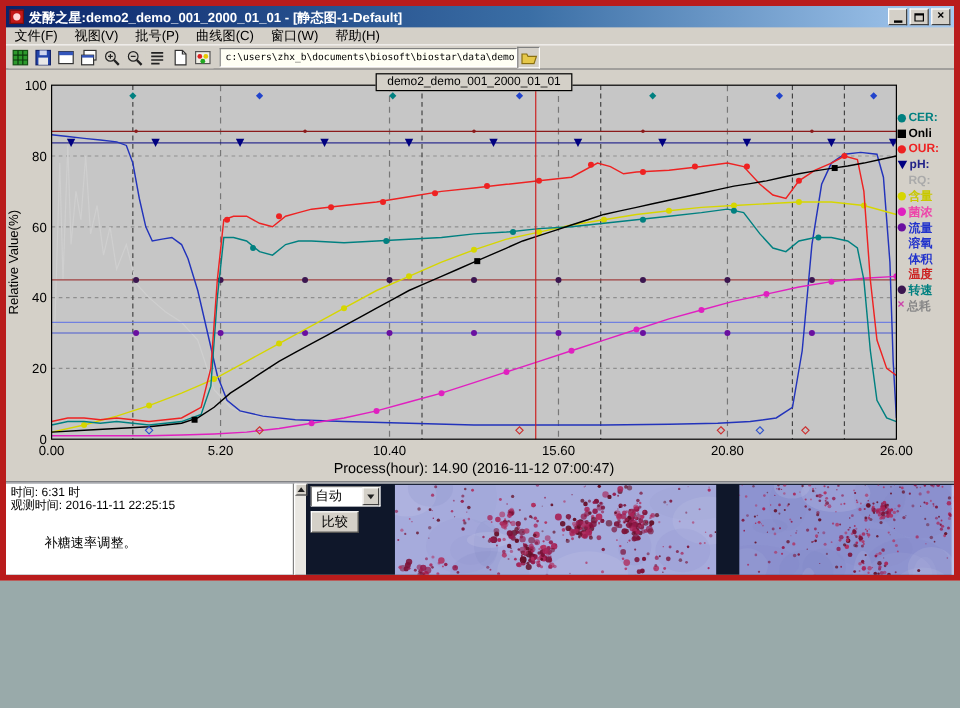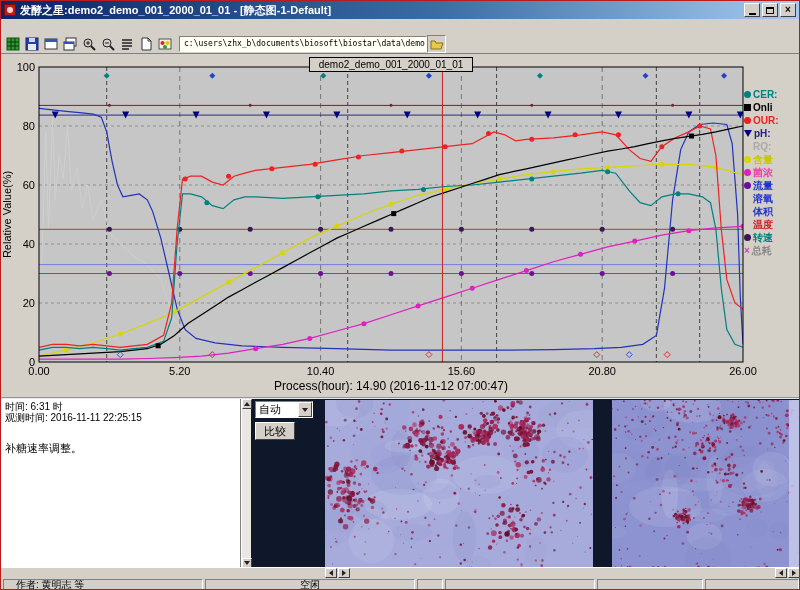--- a/index.html
+++ b/index.html
@@ -1,18 +1,18 @@
 <!DOCTYPE html>
 <html><head>
 <meta charset="utf-8">
 <style>
   html,body{margin:0;padding:0;background:#9aa;}
   *{box-sizing:border-box;}
-  .window{position:relative;width:800px;height:590px;background:#d4d0c8;
-    font-family:"Liberation Sans",sans-serif;overflow:hidden;border:1px solid #b91c1c;}
+  .window{position:relative;width:800px;height:484px;background:#d4d0c8;
+    font-family:"Liberation Sans",sans-serif;overflow:hidden;border:5px solid #b91c1c;}
   
   .titlebar{position:absolute;left:0;top:0;width:100%;height:18px;
     background:linear-gradient(90deg,#0a246a,#3a6ea5 55%,#a6caf0);
     display:flex;align-items:center;padding:0 3px;color:#fff;font-size:11px;font-weight:bold;}
   .app-icon{width:12px;height:12px;background:#c21818;border:1px solid #7a0d0d;margin-right:4px;flex:none;
     display:flex;align-items:center;justify-content:center;}
   .app-icon span{width:6px;height:6px;background:#ffd8d8;border-radius:50%;}
   .title-text{flex:1;white-space:nowrap;overflow:hidden;}
   .win-btn{width:16px;height:14px;background:#d4d0c8;border:1px solid;border-color:#fff #404040 #404040 #fff;
     margin-left:2px;display:flex;align-items:center;justify-content:center;font-size:10px;color:#000;line-height:1;}
@@ -39,21 +39,21 @@
   .mk-circle{width:7px;height:7px;border-radius:50%;}
   .mk-square{width:7px;height:7px;}
   .mk-tri{width:0;height:0;border-left:4px solid transparent;border-right:4px solid transparent;border-top:7px solid #000080;}
   .mk-x{font-size:10px;font-weight:bold;line-height:7px;}
   svg text{font-family:"Liberation Sans",sans-serif;fill:#000;}
   
   .bottom{position:absolute;left:0;top:396px;width:800px;height:170px;background:#0f172a;border-top:2px groove #e8e8e8;}
   .notes{position:absolute;left:0;top:0;width:240px;height:170px;background:#fff;
     border-right:1px solid #808080;font-size:10px;padding:2px 4px;color:#000;}
   .notes .nline{height:11px;line-height:11px;white-space:nowrap;}
-  .note-text{margin-top:18px;font-size:11px;}
+  .note-text{margin-top:18px;font-size:11px;margin-left:28px;}
   .vscroll{position:absolute;left:240px;top:0;width:10px;height:170px;background:#e9e7e2;border-left:1px solid #fff;}
   .sbtn{width:10px;height:10px;background:#d4d0c8;border:1px solid;border-color:#fff #404040 #404040 #fff;
     display:flex;align-items:center;justify-content:center;}
   .vscroll .sbtn{position:absolute;left:0;}
   .tri{width:0;height:0;}
   .tri-up{border-left:3px solid transparent;border-right:3px solid transparent;border-bottom:4px solid #222;}
   .tri-down{border-left:3px solid transparent;border-right:3px solid transparent;border-top:4px solid #222;}
   .tri-left{border-top:3px solid transparent;border-bottom:3px solid transparent;border-right:4px solid #222;}
   .tri-right{border-top:3px solid transparent;border-bottom:3px solid transparent;border-left:4px solid #222;}
   .combo{position:absolute;left:254px;top:2px;width:58px;height:17px;background:#fff;
@@ -85,20 +85,28 @@
     <div class="title-text">发酵之星:demo2_demo_001_2000_01_01 - [静态图-1-Default]</div>
     <div class="win-btn">
         <span class="glyph-min"></span>
       </div>
     <div class="win-btn">
         <span class="glyph-max"></span>
       </div>
     <div class="win-btn">×</div>
   </div>
 
+  <div class="menubar" id="menubar">
+      <div class="menu-item">文件(F)</div>
+      <div class="menu-item">视图(V)</div>
+      <div class="menu-item">批号(P)</div>
+      <div class="menu-item">曲线图(C)</div>
+      <div class="menu-item">窗口(W)</div>
+      <div class="menu-item">帮助(H)</div>
+    </div>
 
   <div class="toolbar">
     <div class="tool">
       <svg width="14" height="14">
           <rect x="1" y="1" width="12" height="12" fill="#2c9a2c" stroke="#145214"></rect>
           <path d="M1 5h12M1 9h12M5 1v12M9 1v12" stroke="#0c3a0c" stroke-width="1"></path>
         </svg>
       </div>
     <div class="tool">
       <svg width="14" height="14">

